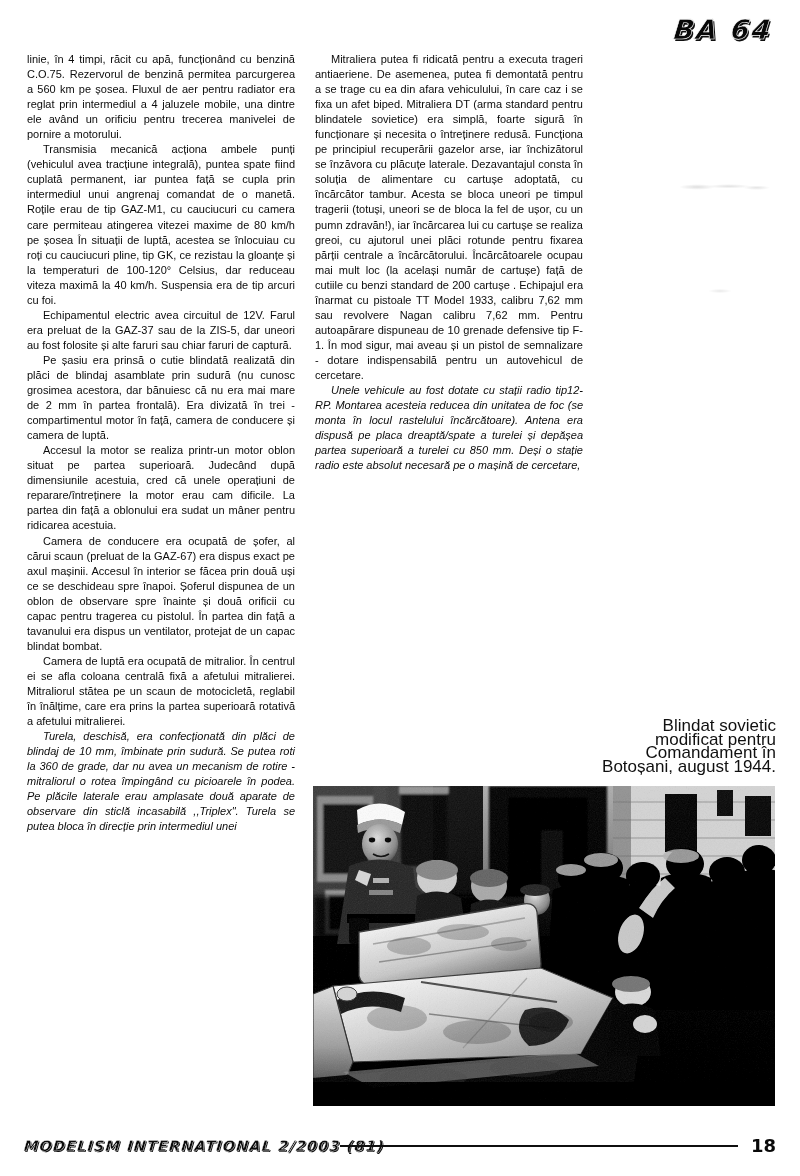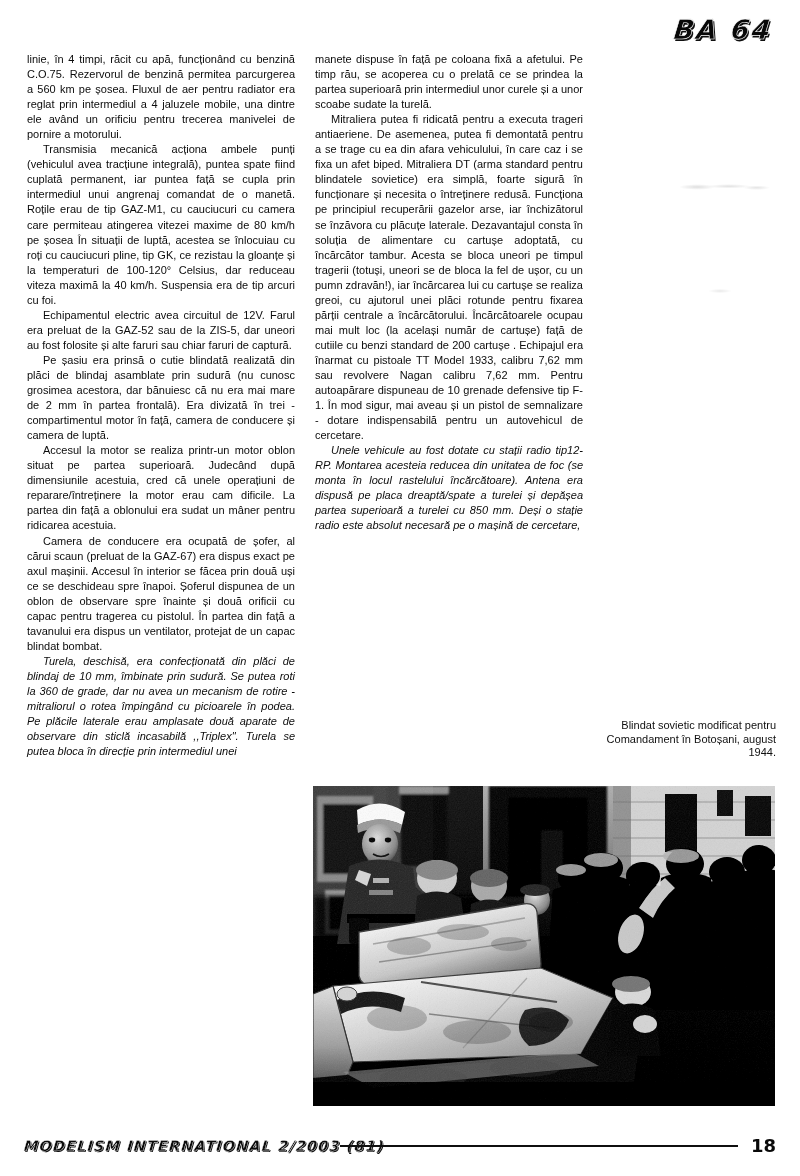--- a/index.html
+++ b/index.html
@@ -69,21 +69,21 @@
   
   #col-right { height: 726px; }
 
   
   .caption {
     position: absolute;
     left: 596px;
     top: 719px;
     width: 180px;
     text-align: right;
-    font-size: 11px;
+    font-size: 17px;
     line-height: 13.6px;
     color: #121212;
   }
 
   
   #photo {
     position: absolute;
     left: 313px;
     top: 786px;
     width: 462px;
@@ -159,29 +159,29 @@
 <div id="page">
 
   <div class="masthead">BA 64</div>
 
   <div class="ghost"></div>
   <div class="ghost2"></div>
 
   <div class="col" id="col-left">
     <p class="cont">linie, în 4 timpi, răcit cu apă, funcționând cu benzină C.O.75. Rezervorul de benzină permitea parcurgerea a 560 km pe șosea. Fluxul de aer pentru radiator era reglat prin intermediul a 4 jaluzele mobile, una dintre ele având un orificiu pentru trecerea manivelei de pornire a motorului.</p>
     <p>Transmisia mecanică acționa ambele punți (vehiculul avea tracțiune integrală), puntea spate fiind cuplată permanent, iar puntea față se cupla prin intermediul unui angrenaj comandat de o manetă. Roțile erau de tip GAZ-M1, cu cauciucuri cu camera care permiteau atingerea vitezei maxime de 80 km/h pe șosea În situații de luptă, acestea se înlocuiau cu roți cu cauciucuri pline, tip GK, ce rezistau la gloanțe și la temperaturi de 100-120° Celsius, dar reduceau viteza maximă la 40 km/h. Suspensia era de tip arcuri cu foi.</p>
-    <p>Echipamentul electric avea circuitul de 12V. Farul era preluat de la GAZ-52 sau de la ZIS-5, dar uneori au fost folosite și alte faruri sau chiar faruri de captură.</p>
+    <p>Echipamentul electric avea circuitul de 12V. Farul era preluat de la GAZ-37 sau de la ZIS-5, dar uneori au fost folosite și alte faruri sau chiar faruri de captură.</p>
     <p>Pe șasiu era prinsă o cutie blindată realizată din plăci de blindaj asamblate prin sudură (nu cunosc grosimea acestora, dar bănuiesc că nu era mai mare de 2 mm în partea frontală). Era divizată în trei - compartimentul motor în față, camera de conducere și camera de luptă.</p>
     <p>Accesul la motor se realiza printr-un motor oblon situat pe partea superioară. Judecând după dimensiunile acestuia, cred că unele operațiuni de reparare/întreținere la motor erau cam dificile. La partea din față a oblonului era sudat un mâner pentru ridicarea acestuia.</p>
     <p>Camera de conducere era ocupată de șofer, al cărui scaun (preluat de la GAZ-67) era dispus exact pe axul mașinii. Accesul în interior se făcea prin două uși ce se deschideau spre înapoi. Șoferul dispunea de un oblon de observare spre înainte și două orificii cu capac pentru tragerea cu pistolul. În partea din față a tavanului era dispus un ventilator, protejat de un capac blindat bombat.</p>
+    <p>Camera de luptă era ocupată de mitralior. În centrul ei se afla coloana centrală fixă a afetului mitralierei. Mitraliorul stătea pe un scaun de motocicletă, reglabil în înălțime, care era prins la partea superioară rotativă a afetului mitralierei.</p>
     <p>Turela, deschisă, era confecționată din plăci de blindaj de 10 mm, îmbinate prin sudură. Se putea roti la 360 de grade, dar nu avea un mecanism de rotire - mitraliorul o rotea împingând cu picioarele în podea. Pe plăcile laterale erau amplasate două aparate de observare din sticlă incasabilă ,,Triplex". Turela se putea bloca în direcție prin intermediul unei</p>
   </div>
 
   <div class="col" id="col-right">
-    <p class="cont">manete dispuse în față pe coloana fixă a afetului. Pe timp rău, se acoperea cu o prelată ce se prindea la partea superioară prin intermediul unor curele și a unor scoabe sudate la turelă.</p>
     <p>Mitraliera putea fi ridicată pentru a executa trageri antiaeriene. De asemenea, putea fi demontată pentru a se trage cu ea din afara vehiculului, în care caz i se fixa un afet biped. Mitraliera DT (arma standard pentru blindatele sovietice) era simplă, foarte sigură în funcționare și necesita o întreținere redusă. Funcționa pe principiul recuperării gazelor arse, iar închizătorul se înzăvora cu plăcuțe laterale. Dezavantajul consta în soluția de alimentare cu cartușe adoptată, cu încărcător tambur. Acesta se bloca uneori pe timpul tragerii (totuși, uneori se de bloca la fel de ușor, cu un pumn zdravăn!), iar încărcarea lui cu cartușe se realiza greoi, cu ajutorul unei plăci rotunde pentru fixarea părții centrale a încărcătorului. Încărcătoarele ocupau mai mult loc (la același număr de cartușe) față de cutiile cu benzi standard de 200 cartușe . Echipajul era înarmat cu pistoale TT Model 1933, calibru 7,62 mm sau revolvere Nagan calibru 7,62 mm. Pentru autoapărare dispuneau de 10 grenade defensive tip F-1. În mod sigur, mai aveau și un pistol de semnalizare - dotare indispensabilă pentru un autovehicul de cercetare.</p>
     <p>Unele vehicule au fost dotate cu stații radio tip12-RP. Montarea acesteia reducea din unitatea de foc (se monta în locul rastelului încărcătoare). Antena era dispusă pe placa dreaptă/spate a turelei și depășea partea superioară a turelei cu 850 mm. Deși o stație radio este absolut necesară pe o mașină de cercetare,</p>
   </div>
 
   <div class="caption">Blindat sovietic modificat pentru Comandament în Botoșani, august 1944.</div>
 
   <div id="photo">
     <svg viewBox="0 0 462 320" preserveAspectRatio="none" role="img">
       <defs>
         <linearGradient id="sky" x1="0" y1="0" x2="0" y2="1">

